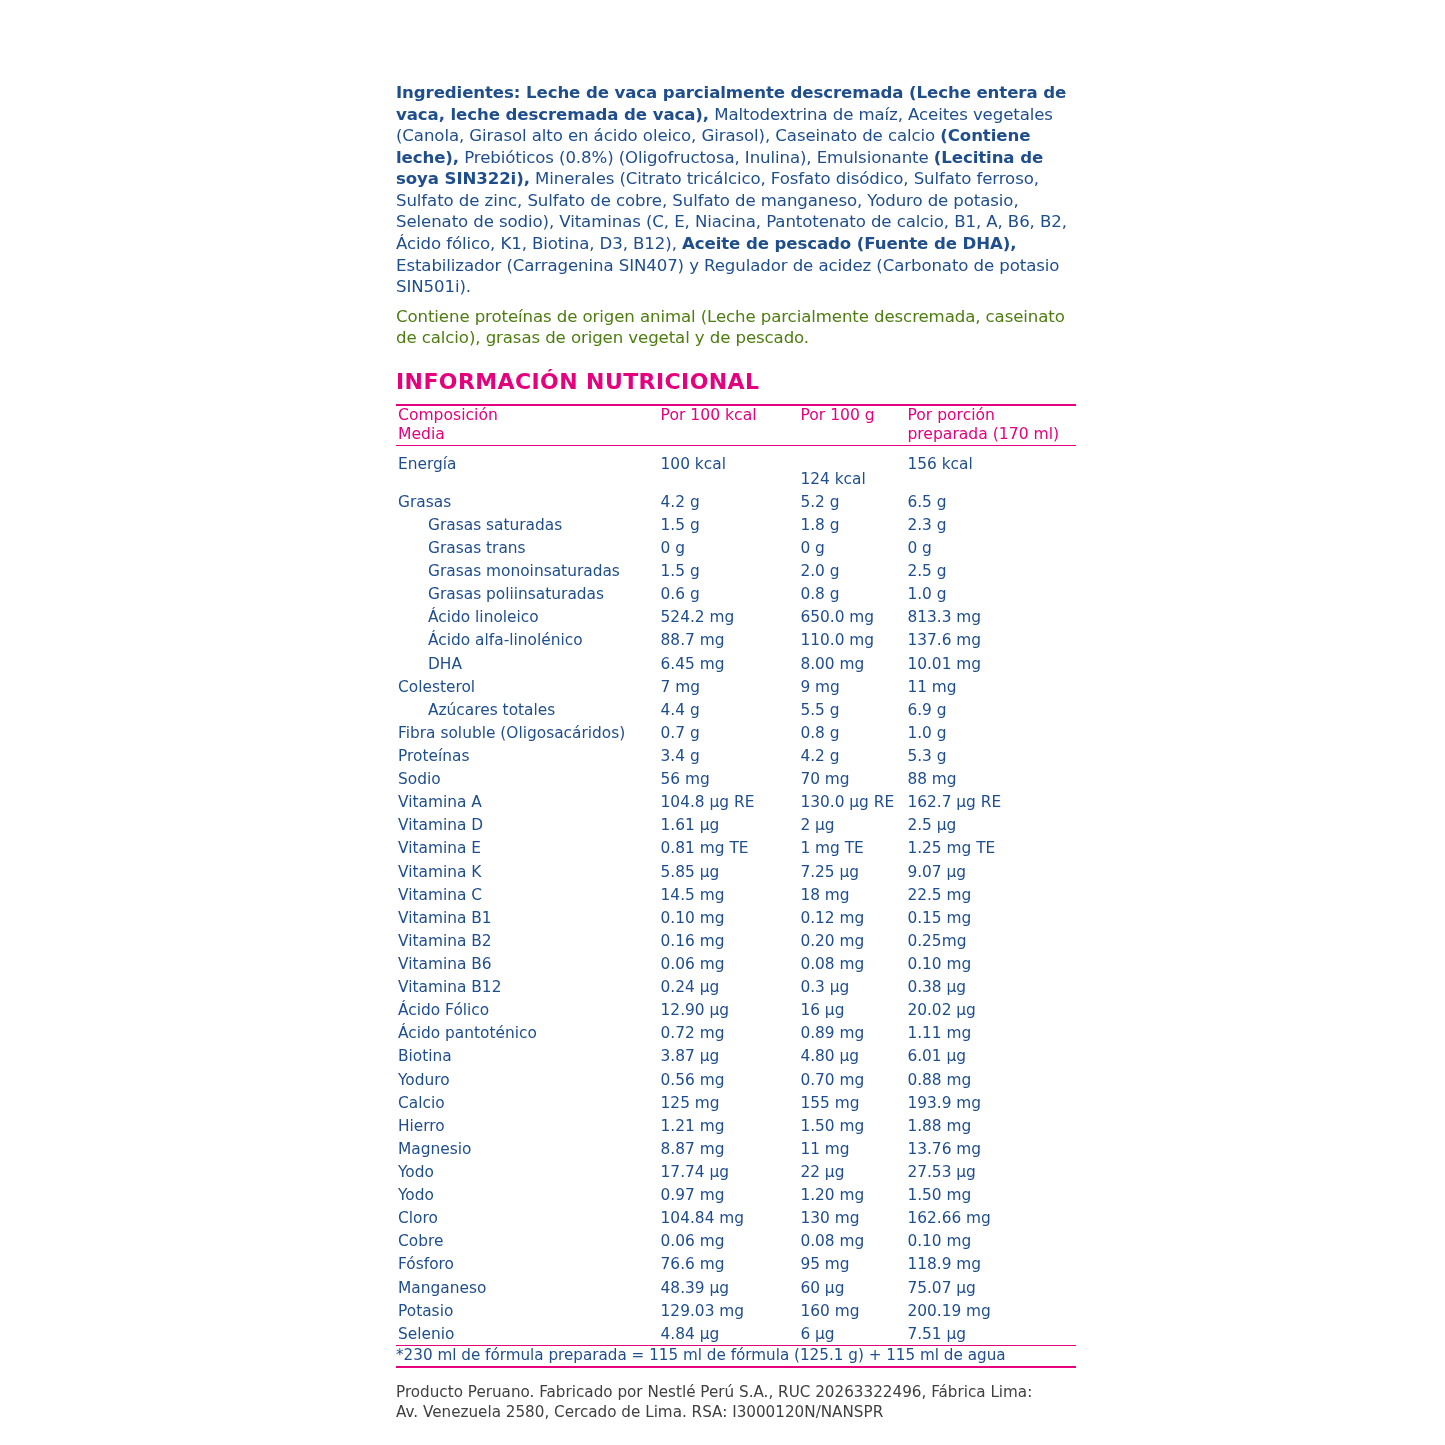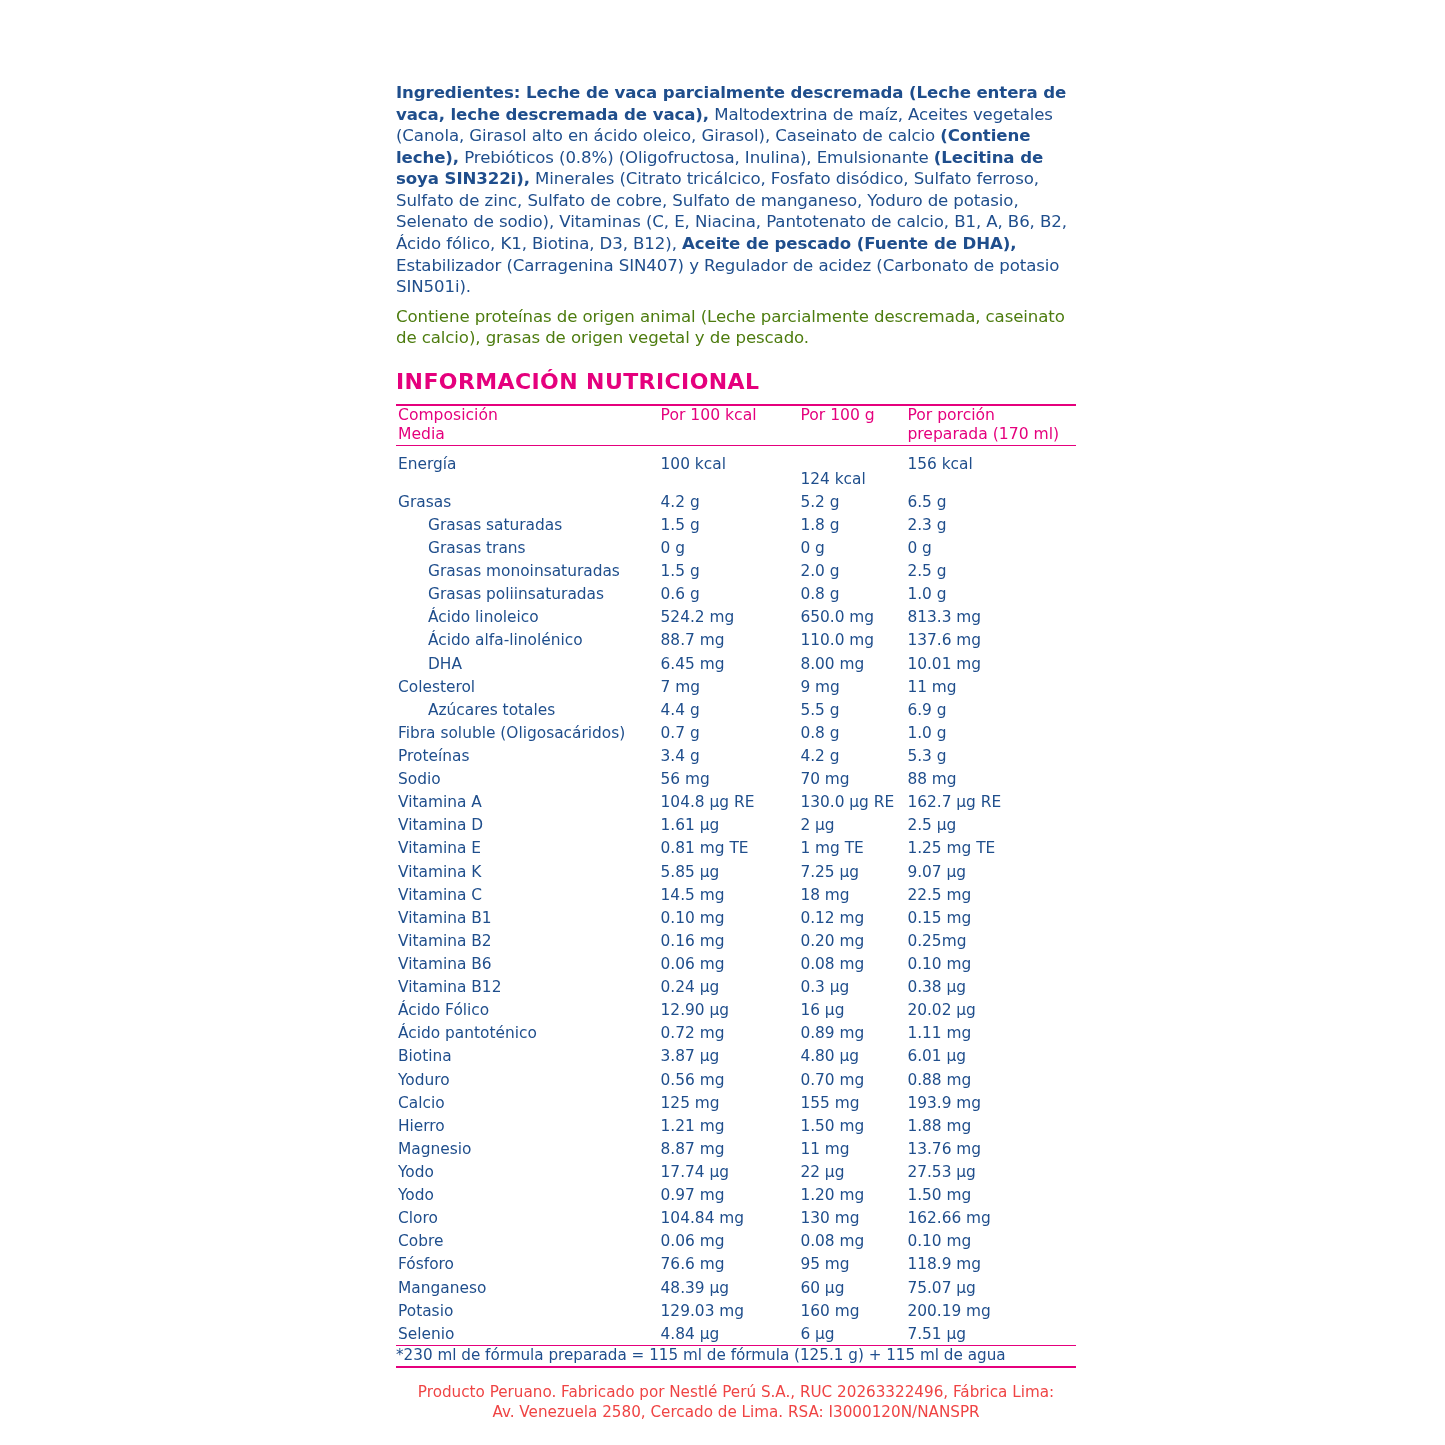--- a/index.html
+++ b/index.html
@@ -97,23 +97,22 @@
   .footnote {
     font-size: 15.2px;
     color: #1f4e8c;
     padding: 7px 0 8px 2px;
     line-height: 1.3;
   }
   .legal {
     margin-top: 14px;
     font-size: 15.2px;
     line-height: 1.32;
-    color: #ef4444;
-    width: 680px;
-    text-align: center;
+    color: #404040;
+    width: 680px;
   }
   .hdr-sub { display: block; }
 </style>
 </head>
 <body>
 
 <div class="page">
 
   <p class="ingredients"><b>Ingredientes: </b><b>Leche de vaca parcialmente descremada (Leche entera de vaca, leche descremada de vaca),</b><span> Maltodextrina de maíz, Aceites vegetales (Canola, Girasol alto en ácido oleico, Girasol), Caseinato de calcio </span><b>(Contiene leche),</b><span> Prebióticos (0.8%) (Oligofructosa, Inulina), Emulsionante </span><b>(Lecitina de soya SIN322i),</b><span> Minerales (Citrato tricálcico, Fosfato disódico, Sulfato ferroso, Sulfato de zinc, Sulfato de cobre, Sulfato de manganeso, Yoduro de potasio, Selenato de sodio), Vitaminas (C, E, Niacina, Pantotenato de calcio, B1, A, B6, B2, Ácido fólico, K1, Biotina, D3, B12), </span><b>Aceite de pescado (Fuente de DHA),</b><span> Estabilizador (Carragenina SIN407) y Regulador de acidez (Carbonato de potasio SIN501i).</span></p>
 

